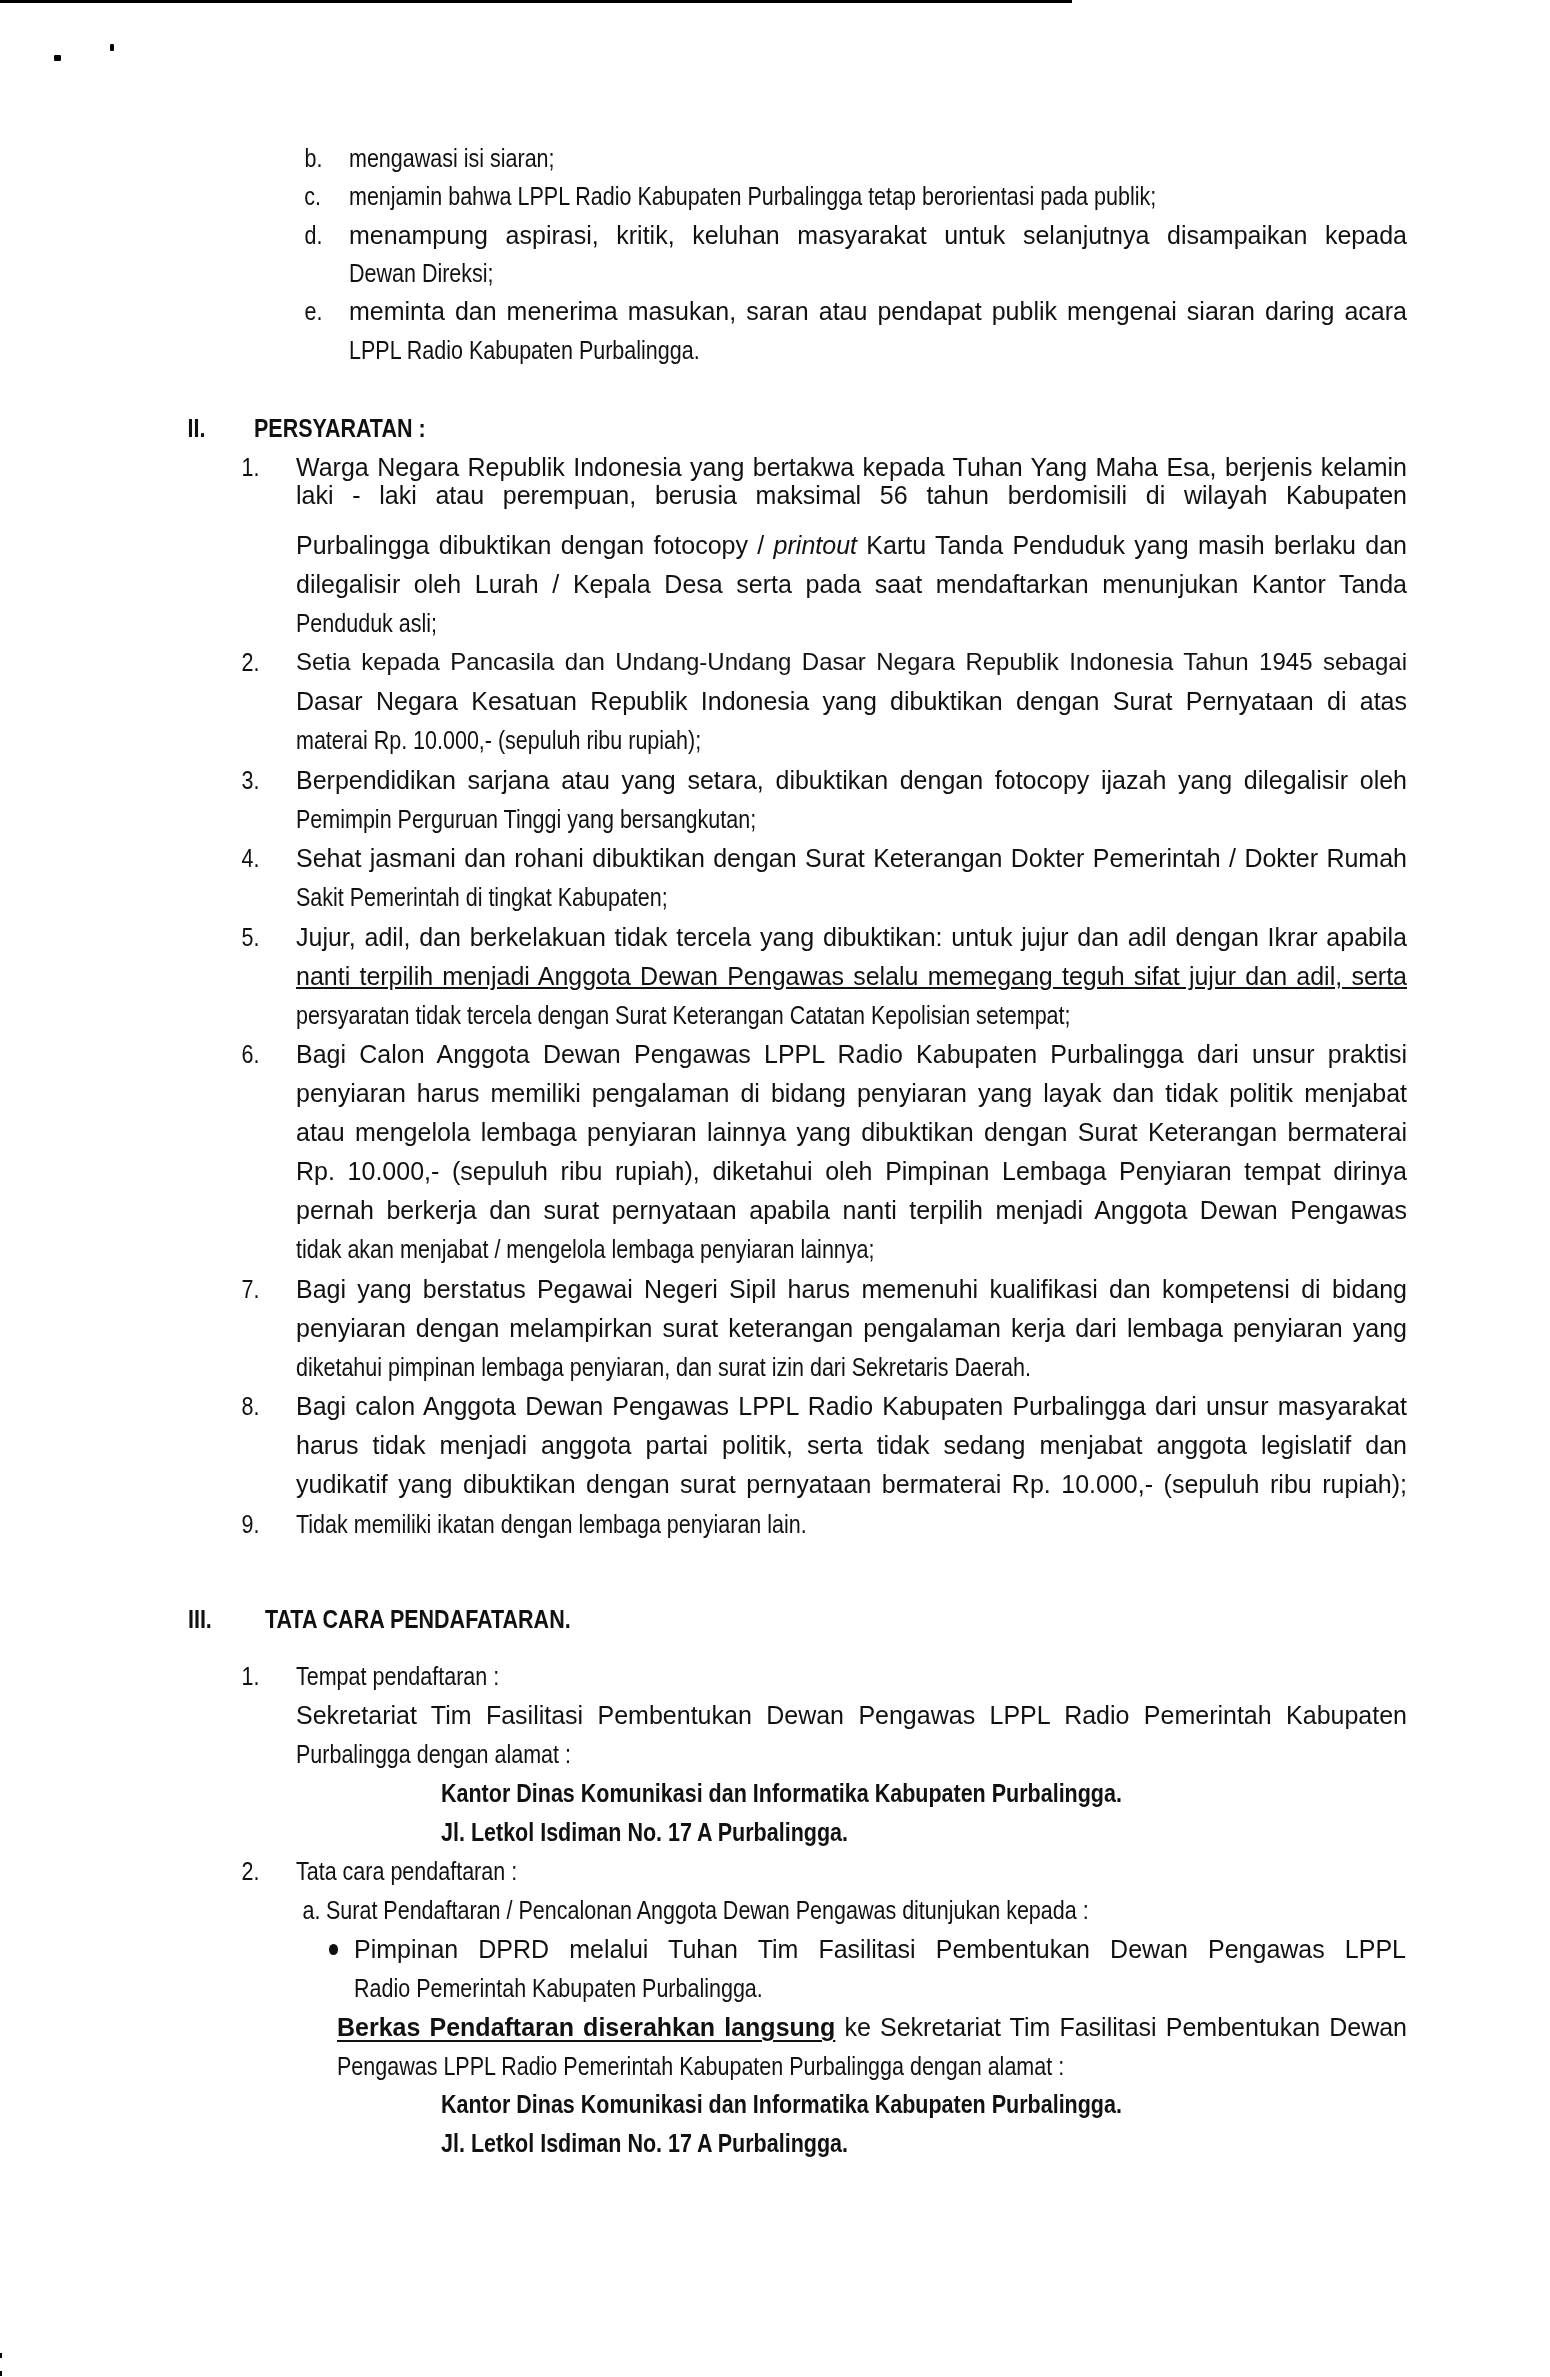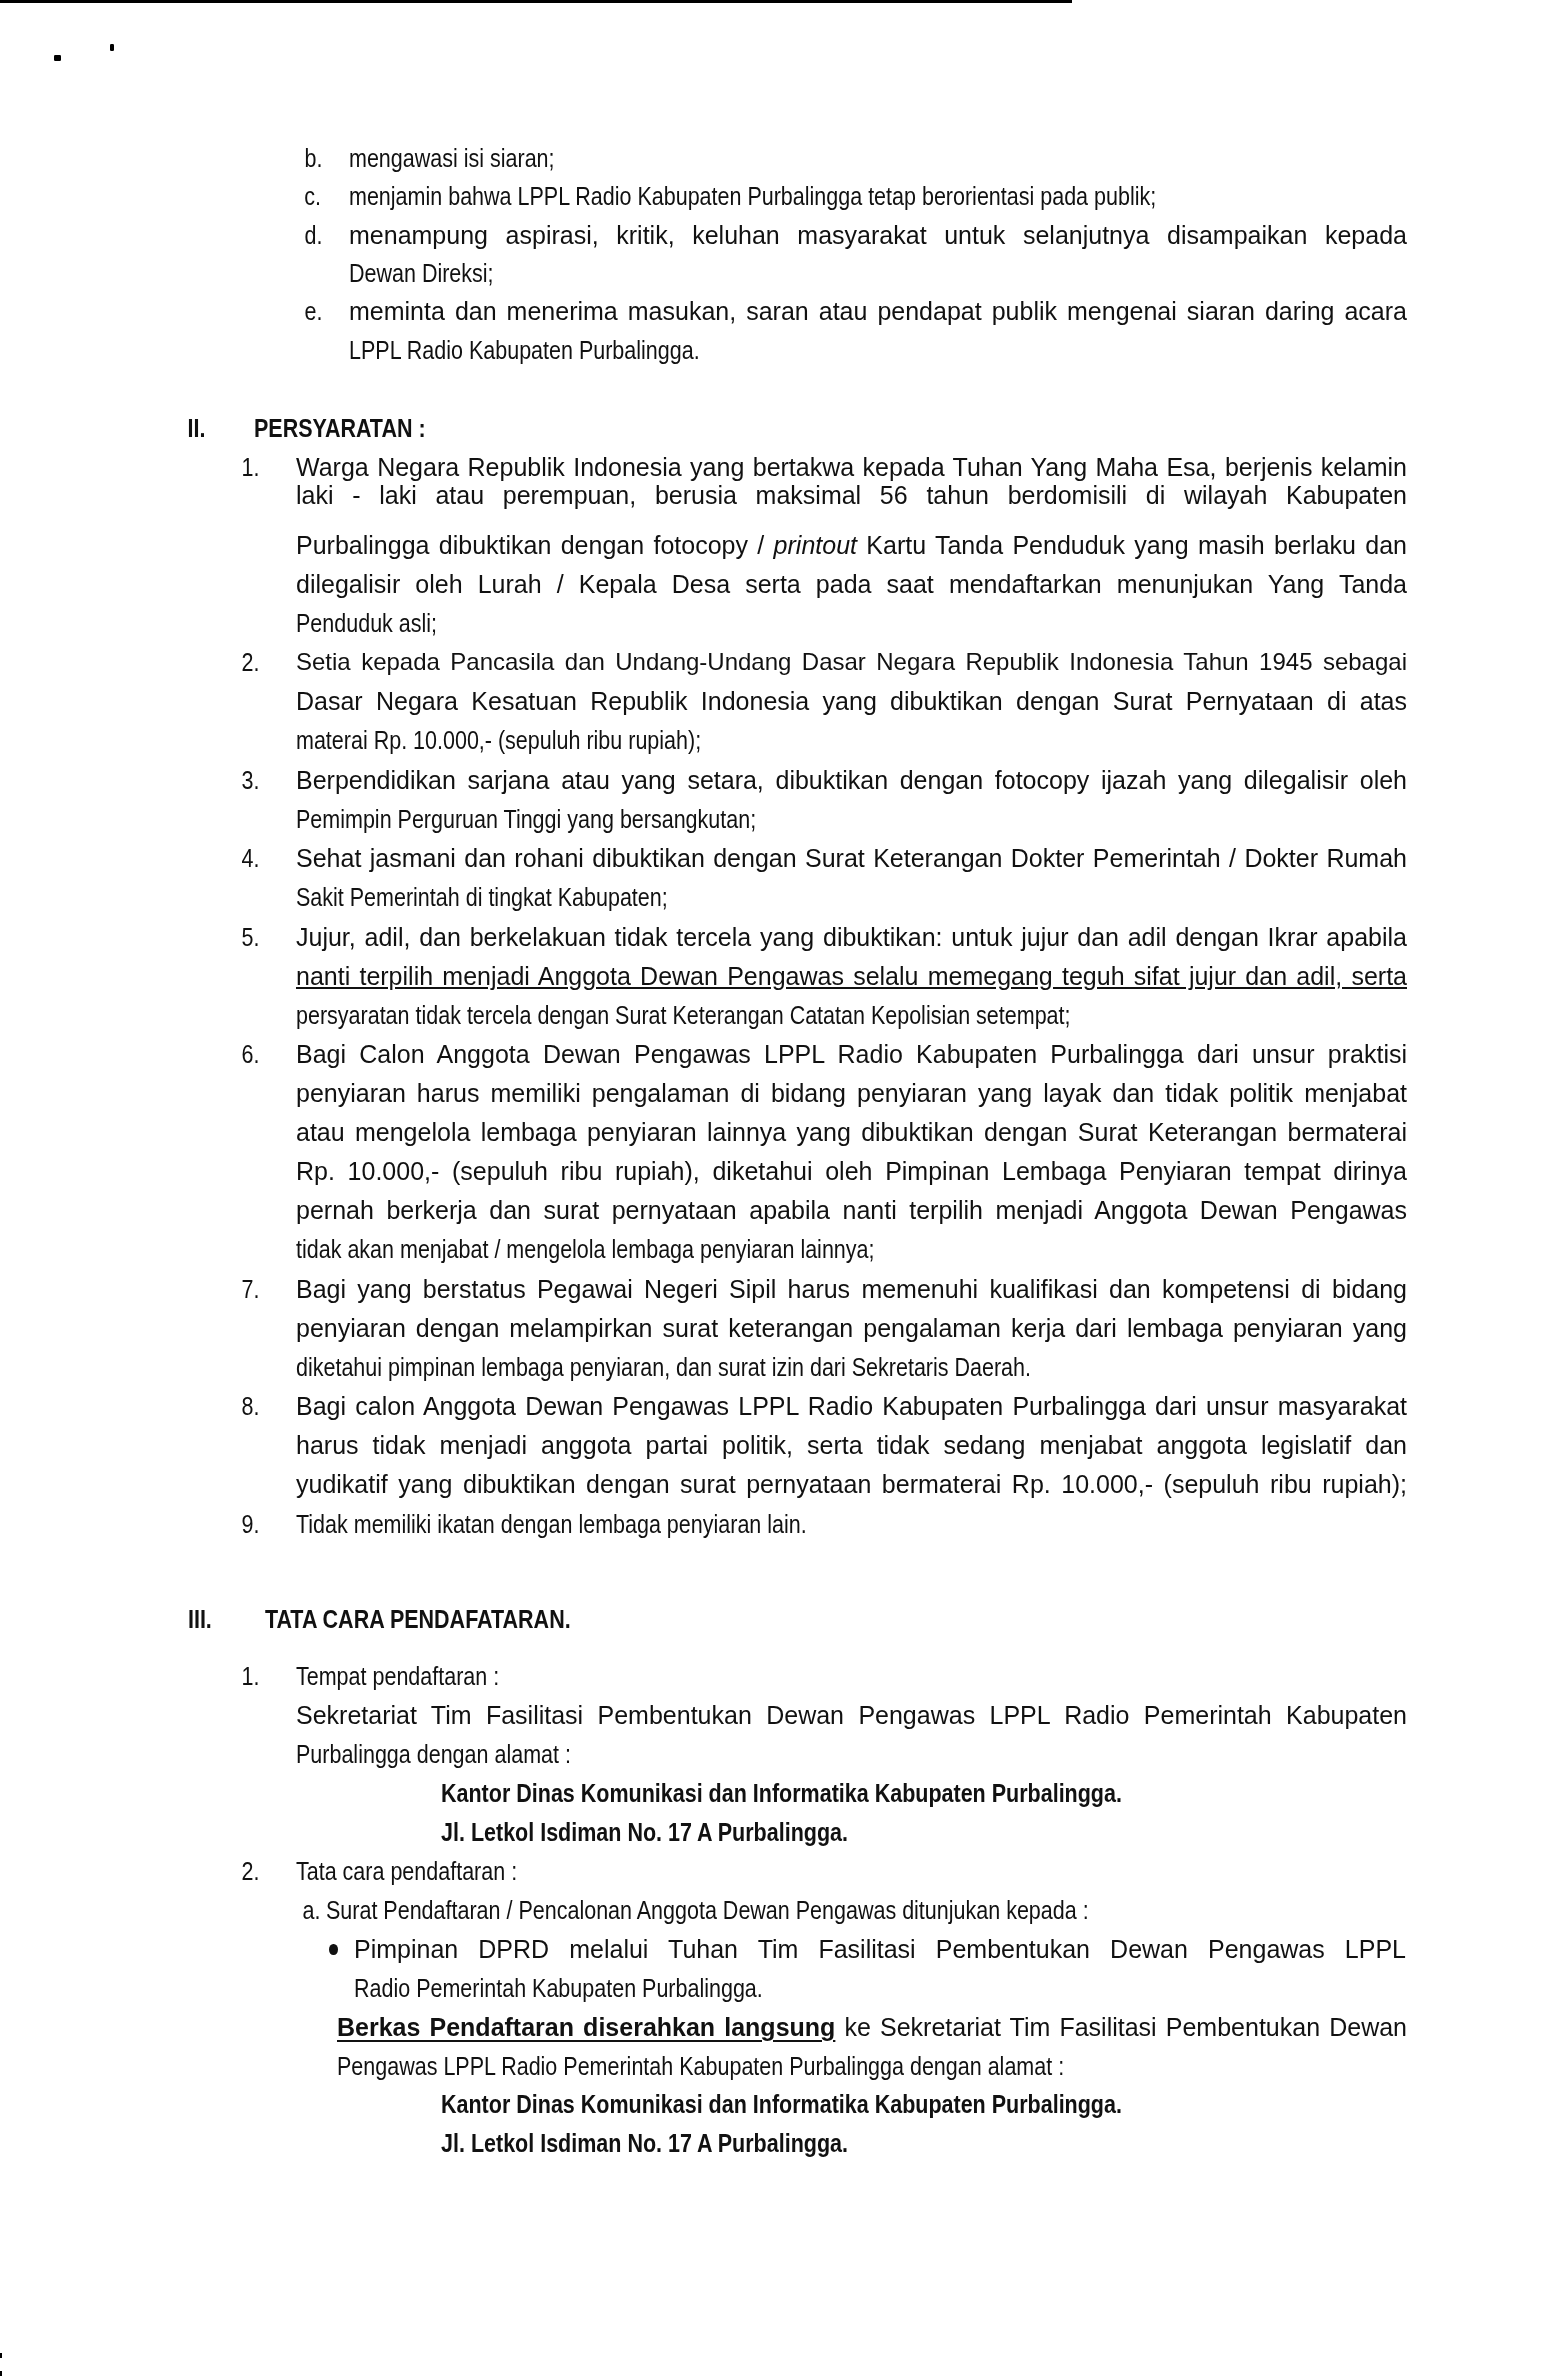--- a/index.html
+++ b/index.html
@@ -45,21 +45,21 @@
   </div>
 
   <div>
     <span class="mk b" style="left: 186px; top: 413px; transform: scaleX(0.86);">II.</span>
     <span class="mk b" style="left: 240px; top: 413px; transform: scaleX(0.86);">PERSYARATAN :</span>
 
     <span class="mk" style="left: 240px; top: 452px; transform: scaleX(0.86);">1.</span>
     <div class="ln just" style="left: 296px; top: 452px; width: 1111px; white-space: normal;">Warga Negara Republik Indonesia yang bertakwa kepada Tuhan Yang Maha Esa, berjenis kelamin</div>
     <div class="ln just" style="left: 296px; top: 469px; width: 1111px; white-space: normal; margin-top: 11px;">laki - laki atau perempuan, berusia maksimal 56 tahun berdomisili di wilayah Kabupaten</div>
     <div class="ln just" style="left: 296px; top: 530px; width: 1111px; white-space: normal;"><span>Purbalingga dibuktikan dengan fotocopy / </span><span class="i">printout</span><span> Kartu Tanda Penduduk yang masih berlaku dan</span></div>
-    <div class="ln just" style="left: 296px; top: 569px; width: 1111px; white-space: normal;">dilegalisir oleh Lurah / Kepala Desa serta pada saat mendaftarkan menunjukan Yang Tanda</div>
+    <div class="ln just" style="left: 296px; top: 569px; width: 1111px; white-space: normal;">dilegalisir oleh Lurah / Kepala Desa serta pada saat mendaftarkan menunjukan Kantor Tanda</div>
     <div class="ln" style="left: 296px; top: 608px; transform: scaleX(0.86);">Penduduk asli;</div>
 
     <span class="mk" style="left: 240px; top: 647px; transform: scaleX(0.86);">2.</span>
     <div class="ln just" style="left: 296px; top: 647px; width: 1111px; white-space: normal; font-size: 24px;">Setia kepada Pancasila dan Undang-Undang Dasar Negara Republik Indonesia Tahun 1945 sebagai</div>
     <div class="ln just" style="left: 296px; top: 686px; width: 1111px; white-space: normal;">Dasar Negara Kesatuan Republik Indonesia yang dibuktikan dengan Surat Pernyataan di atas</div>
     <div class="ln" style="left: 296px; top: 725px; transform: scaleX(0.86);">materai Rp. 10.000,- (sepuluh ribu rupiah);</div>
 
     <span class="mk" style="left: 240px; top: 765px; transform: scaleX(0.86);">3.</span>
     <div class="ln just" style="left: 296px; top: 765px; width: 1111px; white-space: normal;">Berpendidikan sarjana atau yang setara, dibuktikan dengan fotocopy ijazah yang dilegalisir oleh</div>
     <div class="ln" style="left: 296px; top: 804px; transform: scaleX(0.86);">Pemimpin Perguruan Tinggi yang bersangkutan;</div>

